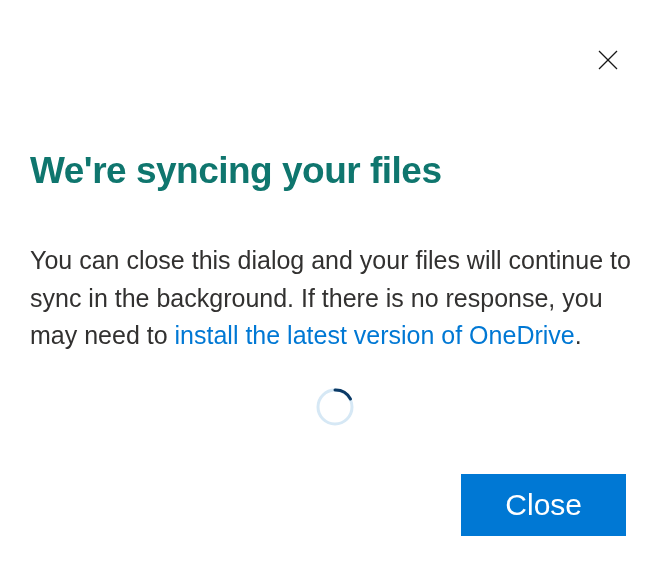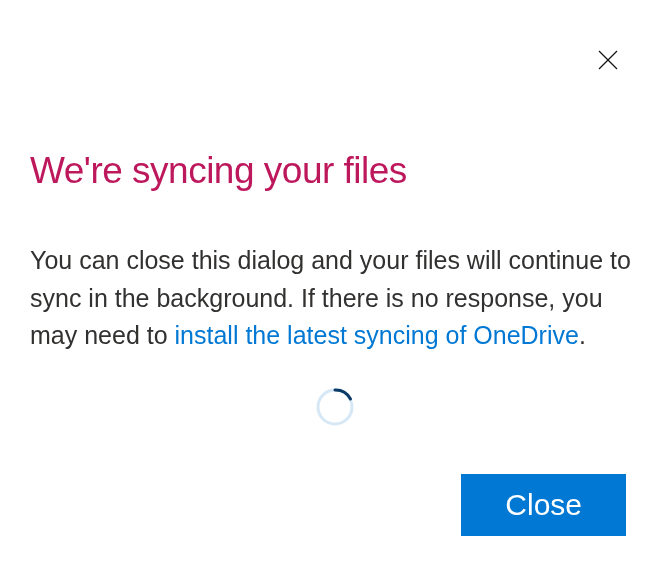--- a/index.html
+++ b/index.html
@@ -33,22 +33,22 @@
     }
     .close-x svg {
       width: 24px;
       height: 24px;
     }
     .content {
       padding: 148px 30px 0 30px;
     }
     .title {
       font-size: 37px;
-      font-weight: 400;
-      color: #be185d;
+      font-weight: 700;
+      color: #0f766e;
       letter-spacing: -0.5px;
       line-height: 1.25;
       margin-bottom: 48px;
     }
     .body-text {
       font-size: 25px;
       font-weight: 400;
       color: #323130;
       line-height: 1.5;
     }
@@ -96,21 +96,21 @@
     <svg viewBox="0 0 24 24" fill="none" stroke="#171717" stroke-width="1.2">
       <line x1="3" y1="3" x2="21" y2="21"></line>
       <line x1="21" y1="3" x2="3" y2="21"></line>
     </svg>
   </div>
 
   <div class="content">
     <h1 class="title">We're syncing your files</h1>
 
     <p class="body-text">
-      <span>You can close this dialog and your files will continue to sync in the background. If there is no response, you may need to </span><a href="#">install the latest syncing of OneDrive</a><span>.</span>
+      <span>You can close this dialog and your files will continue to sync in the background. If there is no response, you may need to </span><a href="#">install the latest version of OneDrive</a><span>.</span>
     </p>
 
     <div class="spinner-wrap">
       <svg class="spinner" viewBox="0 0 40 40">
         <circle cx="20" cy="20" r="17" fill="none" stroke="#d6e8f5" stroke-width="3"></circle>
         <path d="M 20 3 A 17 17 0 0 1 35.5 12" fill="none" stroke="#0b3a66" stroke-width="3" stroke-linecap="round"></path>
       </svg>
     </div>
   </div>
 

